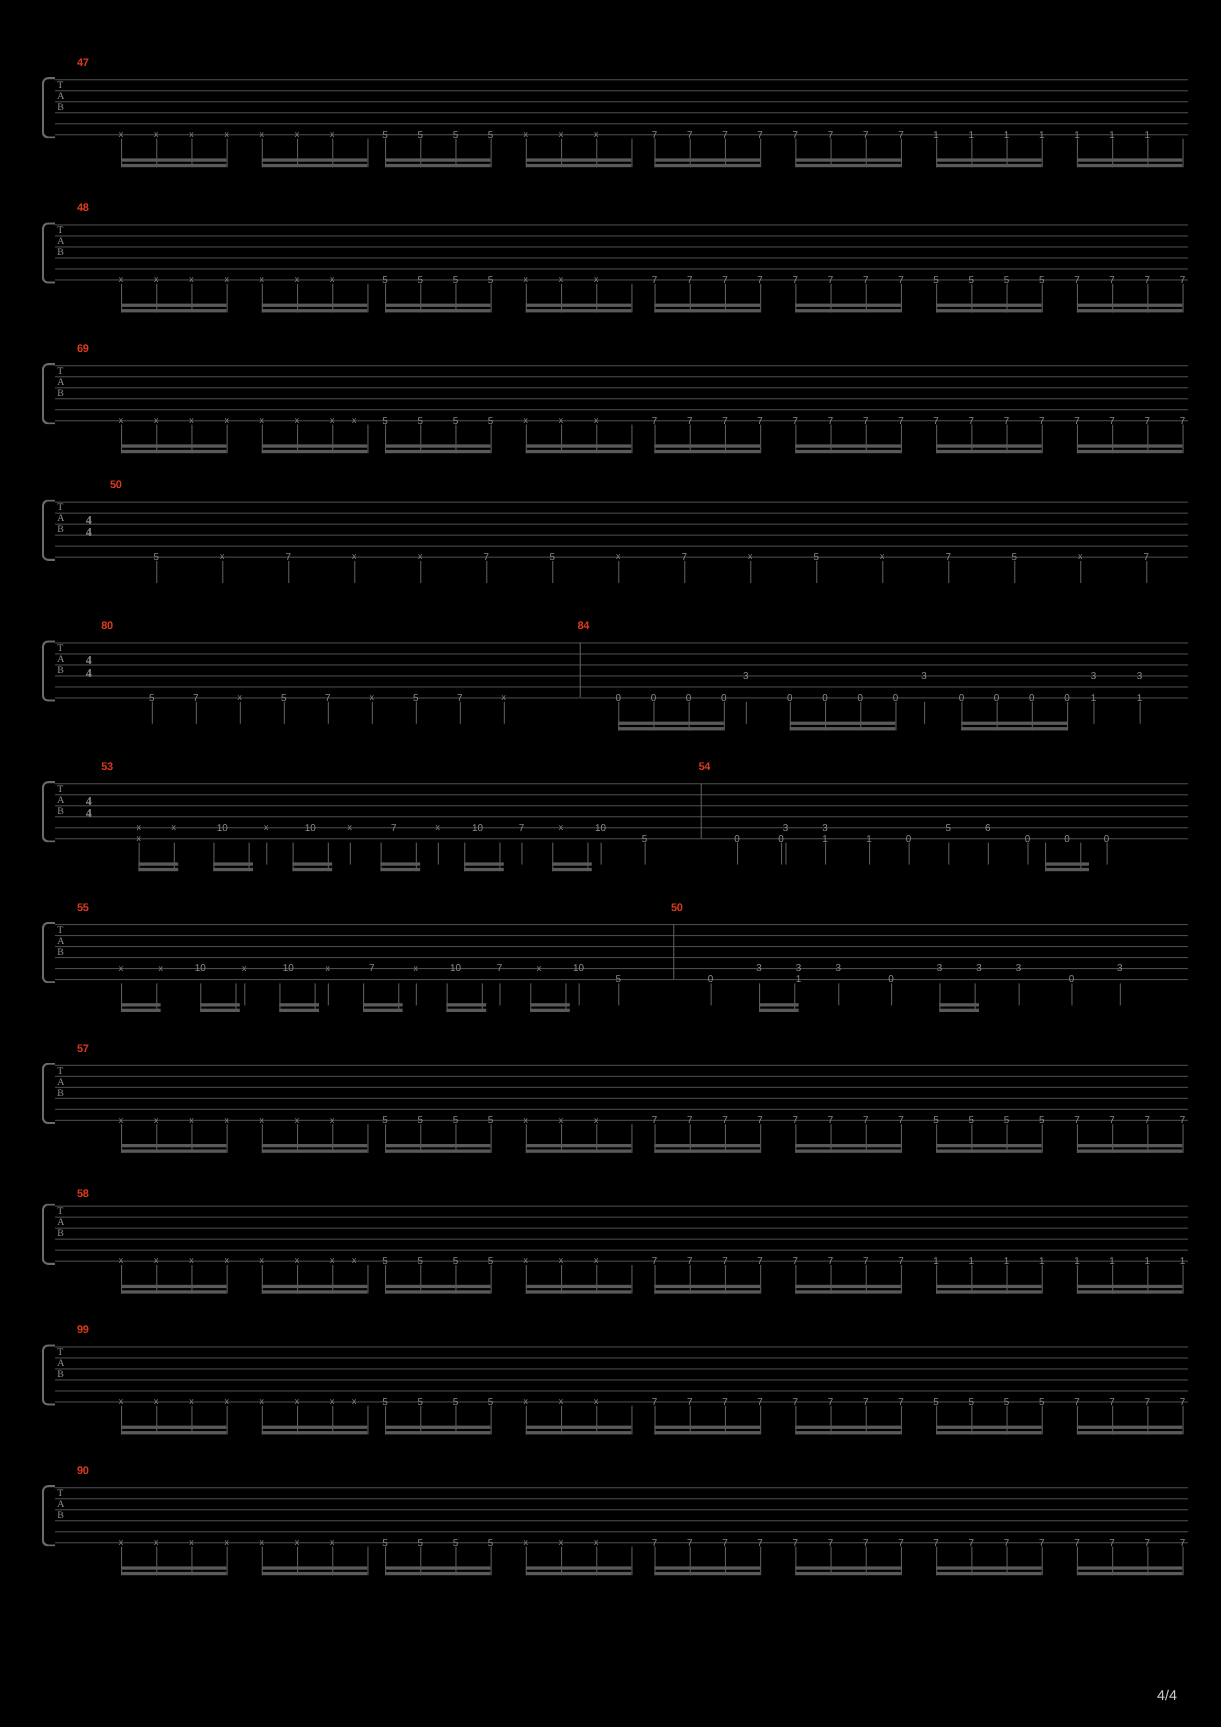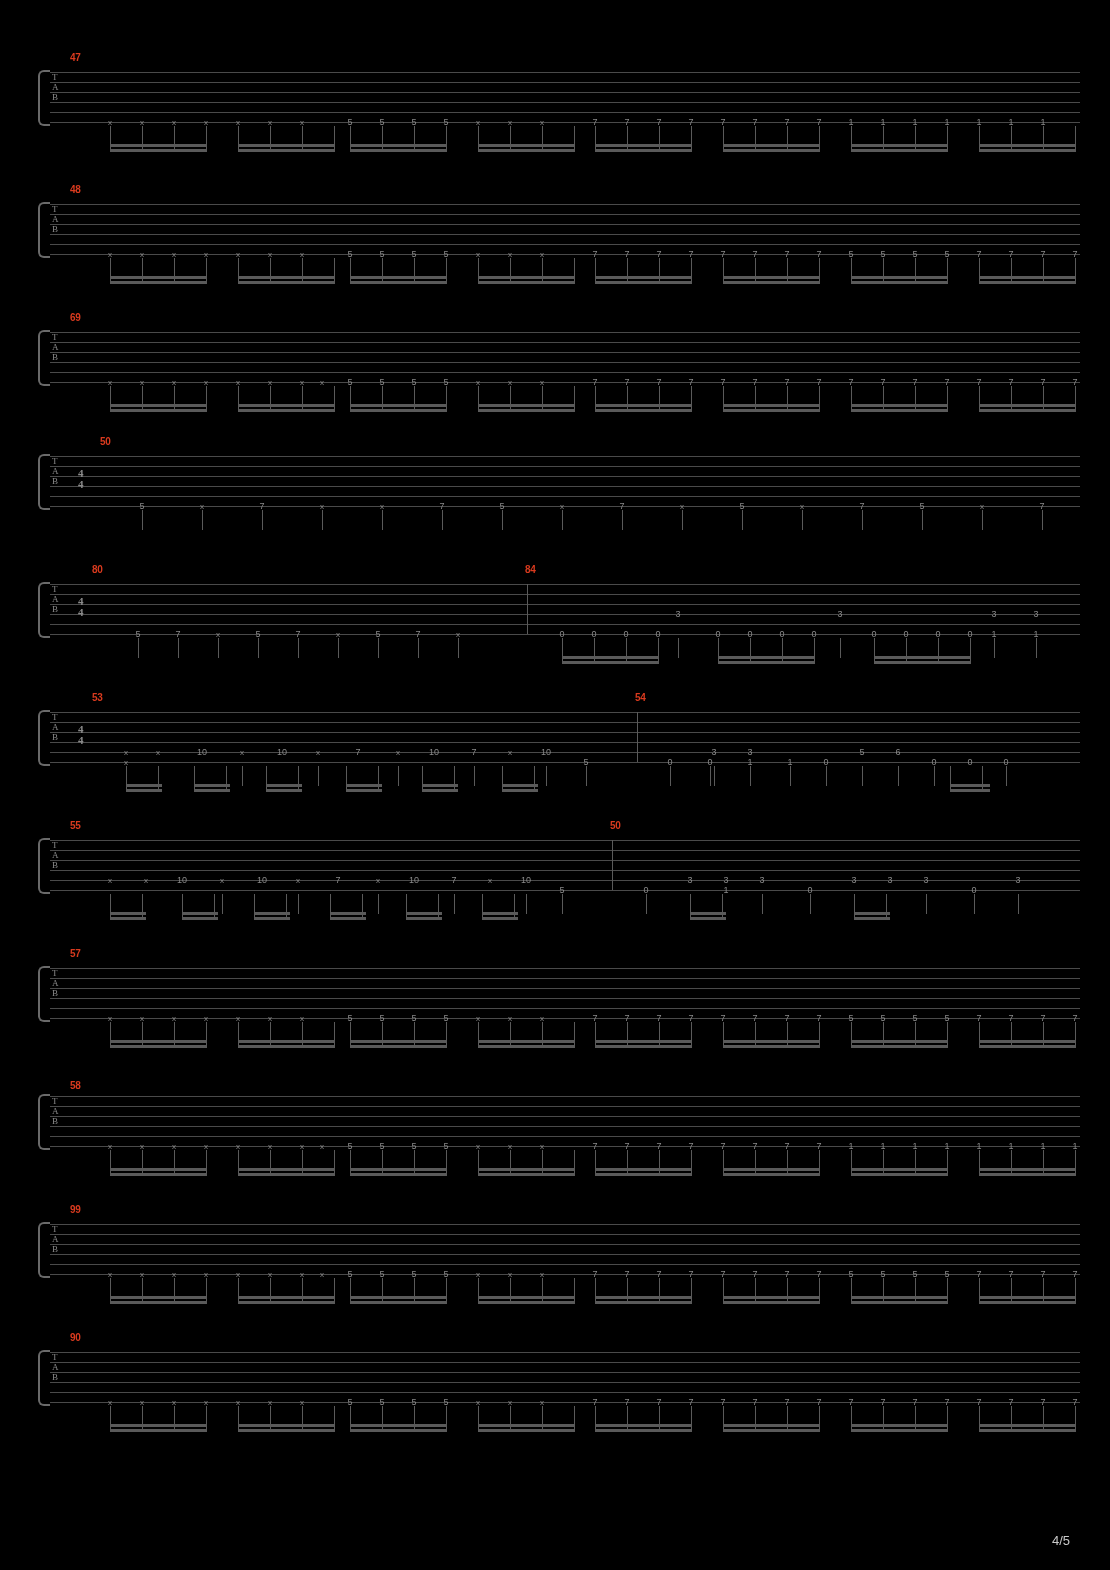--- a/index.html
+++ b/index.html
@@ -1088,13 +1088,13 @@
       <div class="stem" style="left: 885px; top: 74px; height: 26px;"></div>
       <div class="stem" style="left: 917px; top: 74px; height: 26px;"></div>
       <div class="beam" style="left: 949px; top: 92px; width: 96px;"></div>
       <div class="beam" style="left: 949px; top: 97px; width: 96px;"></div>
       <div class="stem" style="left: 949px; top: 74px; height: 26px;"></div>
       <div class="stem" style="left: 981px; top: 74px; height: 26px;"></div>
       <div class="stem" style="left: 1013px; top: 74px; height: 26px;"></div>
       <div class="stem" style="left: 1045px; top: 74px; height: 26px;"></div>
     </div>
   </div>
-<div class="pagenum">4/5</div>
+<div class="pagenum">4/4</div>
 
 </body></html>

